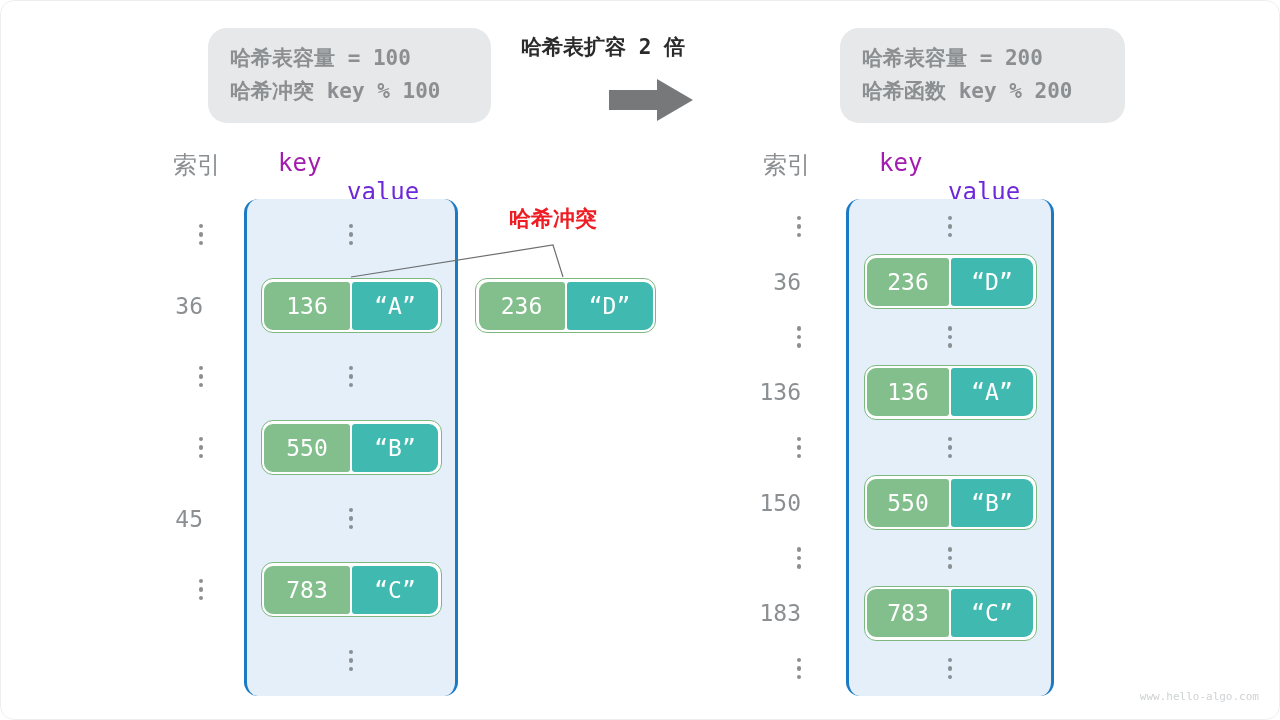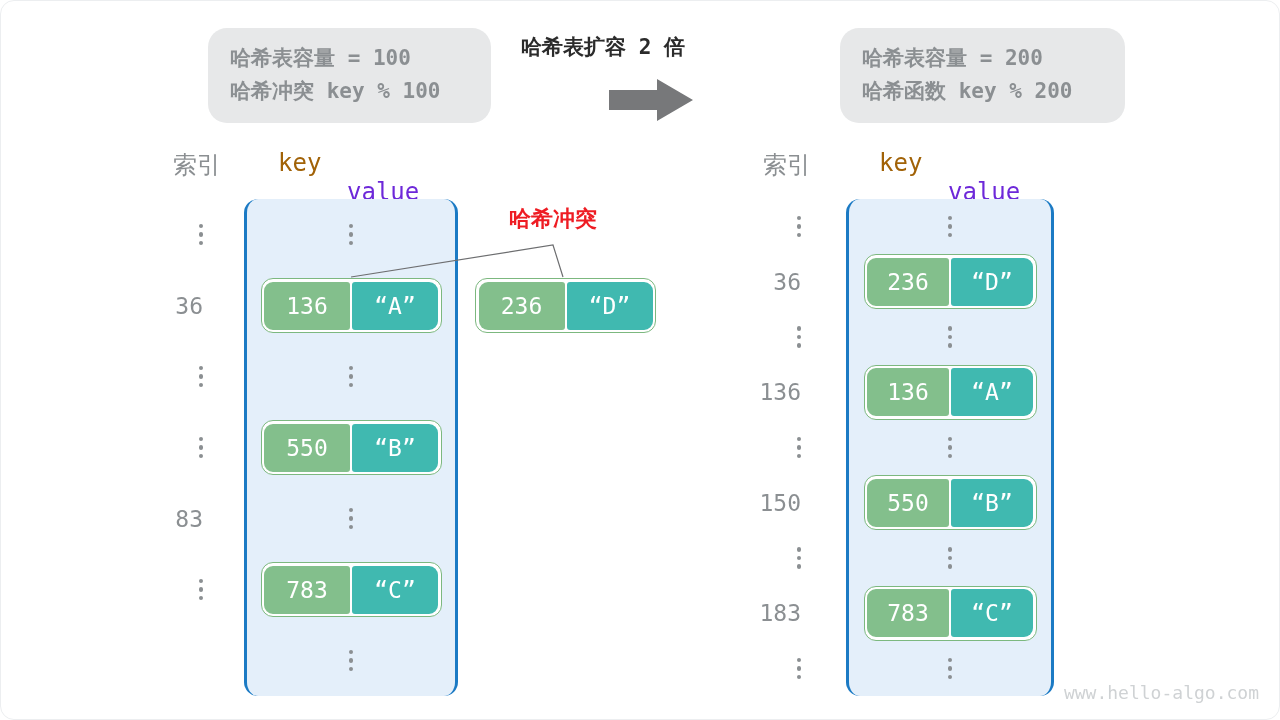--- a/index.html
+++ b/index.html
@@ -62,21 +62,21 @@
   }
 
   
   .col-head {
     position: absolute;
     font-family: "DejaVu Sans Mono", "Liberation Mono", monospace;
     font-size: 24px;
     white-space: pre;
   }
   .head-index { color: #8b8f92; }
-  .head-key   { color: #a16207; text-align: center; }
+  .head-key   { color: #a21caf; text-align: center; }
   .head-value { color: #6d28d9; margin-top: 29px; }
 
   
   .table-frame {
     position: absolute;
     background: #e4effa;
     border-left: 3px solid #1b7ac4;
     border-right: 3px solid #1b7ac4;
     border-radius: 14px;
     box-sizing: border-box;
@@ -180,21 +180,21 @@
     height: 70px;
     overflow: visible;
   }
 
   
   #watermark {
     position: absolute;
     right: 20px;
     bottom: 16px;
     font-family: "DejaVu Sans Mono", "Liberation Mono", monospace;
-    font-size: 18px;
+    font-size: 11px;
     color: #cfd2d4;
     white-space: pre;
   }
 </style>
 </head>
 <body>
 
 <div id="canvas">
 
   <div class="info-box" id="info-left">
@@ -236,21 +236,21 @@
           <i></i>
         </span>
       </div>
       <div class="idx-row" style="height: 71px;">
         <span class="vdots">
           <i></i>
           <i></i>
           <i></i>
         </span>
       </div>
-      <div class="idx-row" style="height: 71px;">83</div>
+      <div class="idx-row" style="height: 71px;">45</div>
       <div class="idx-row" style="height: 71px;">
         <span class="vdots">
           <i></i>
           <i></i>
           <i></i>
         </span>
       </div>
     </div>
 
   <div class="table-frame" id="left-table-frame" style="left:243px; top:198px; width:214px; height:497px;"></div>

